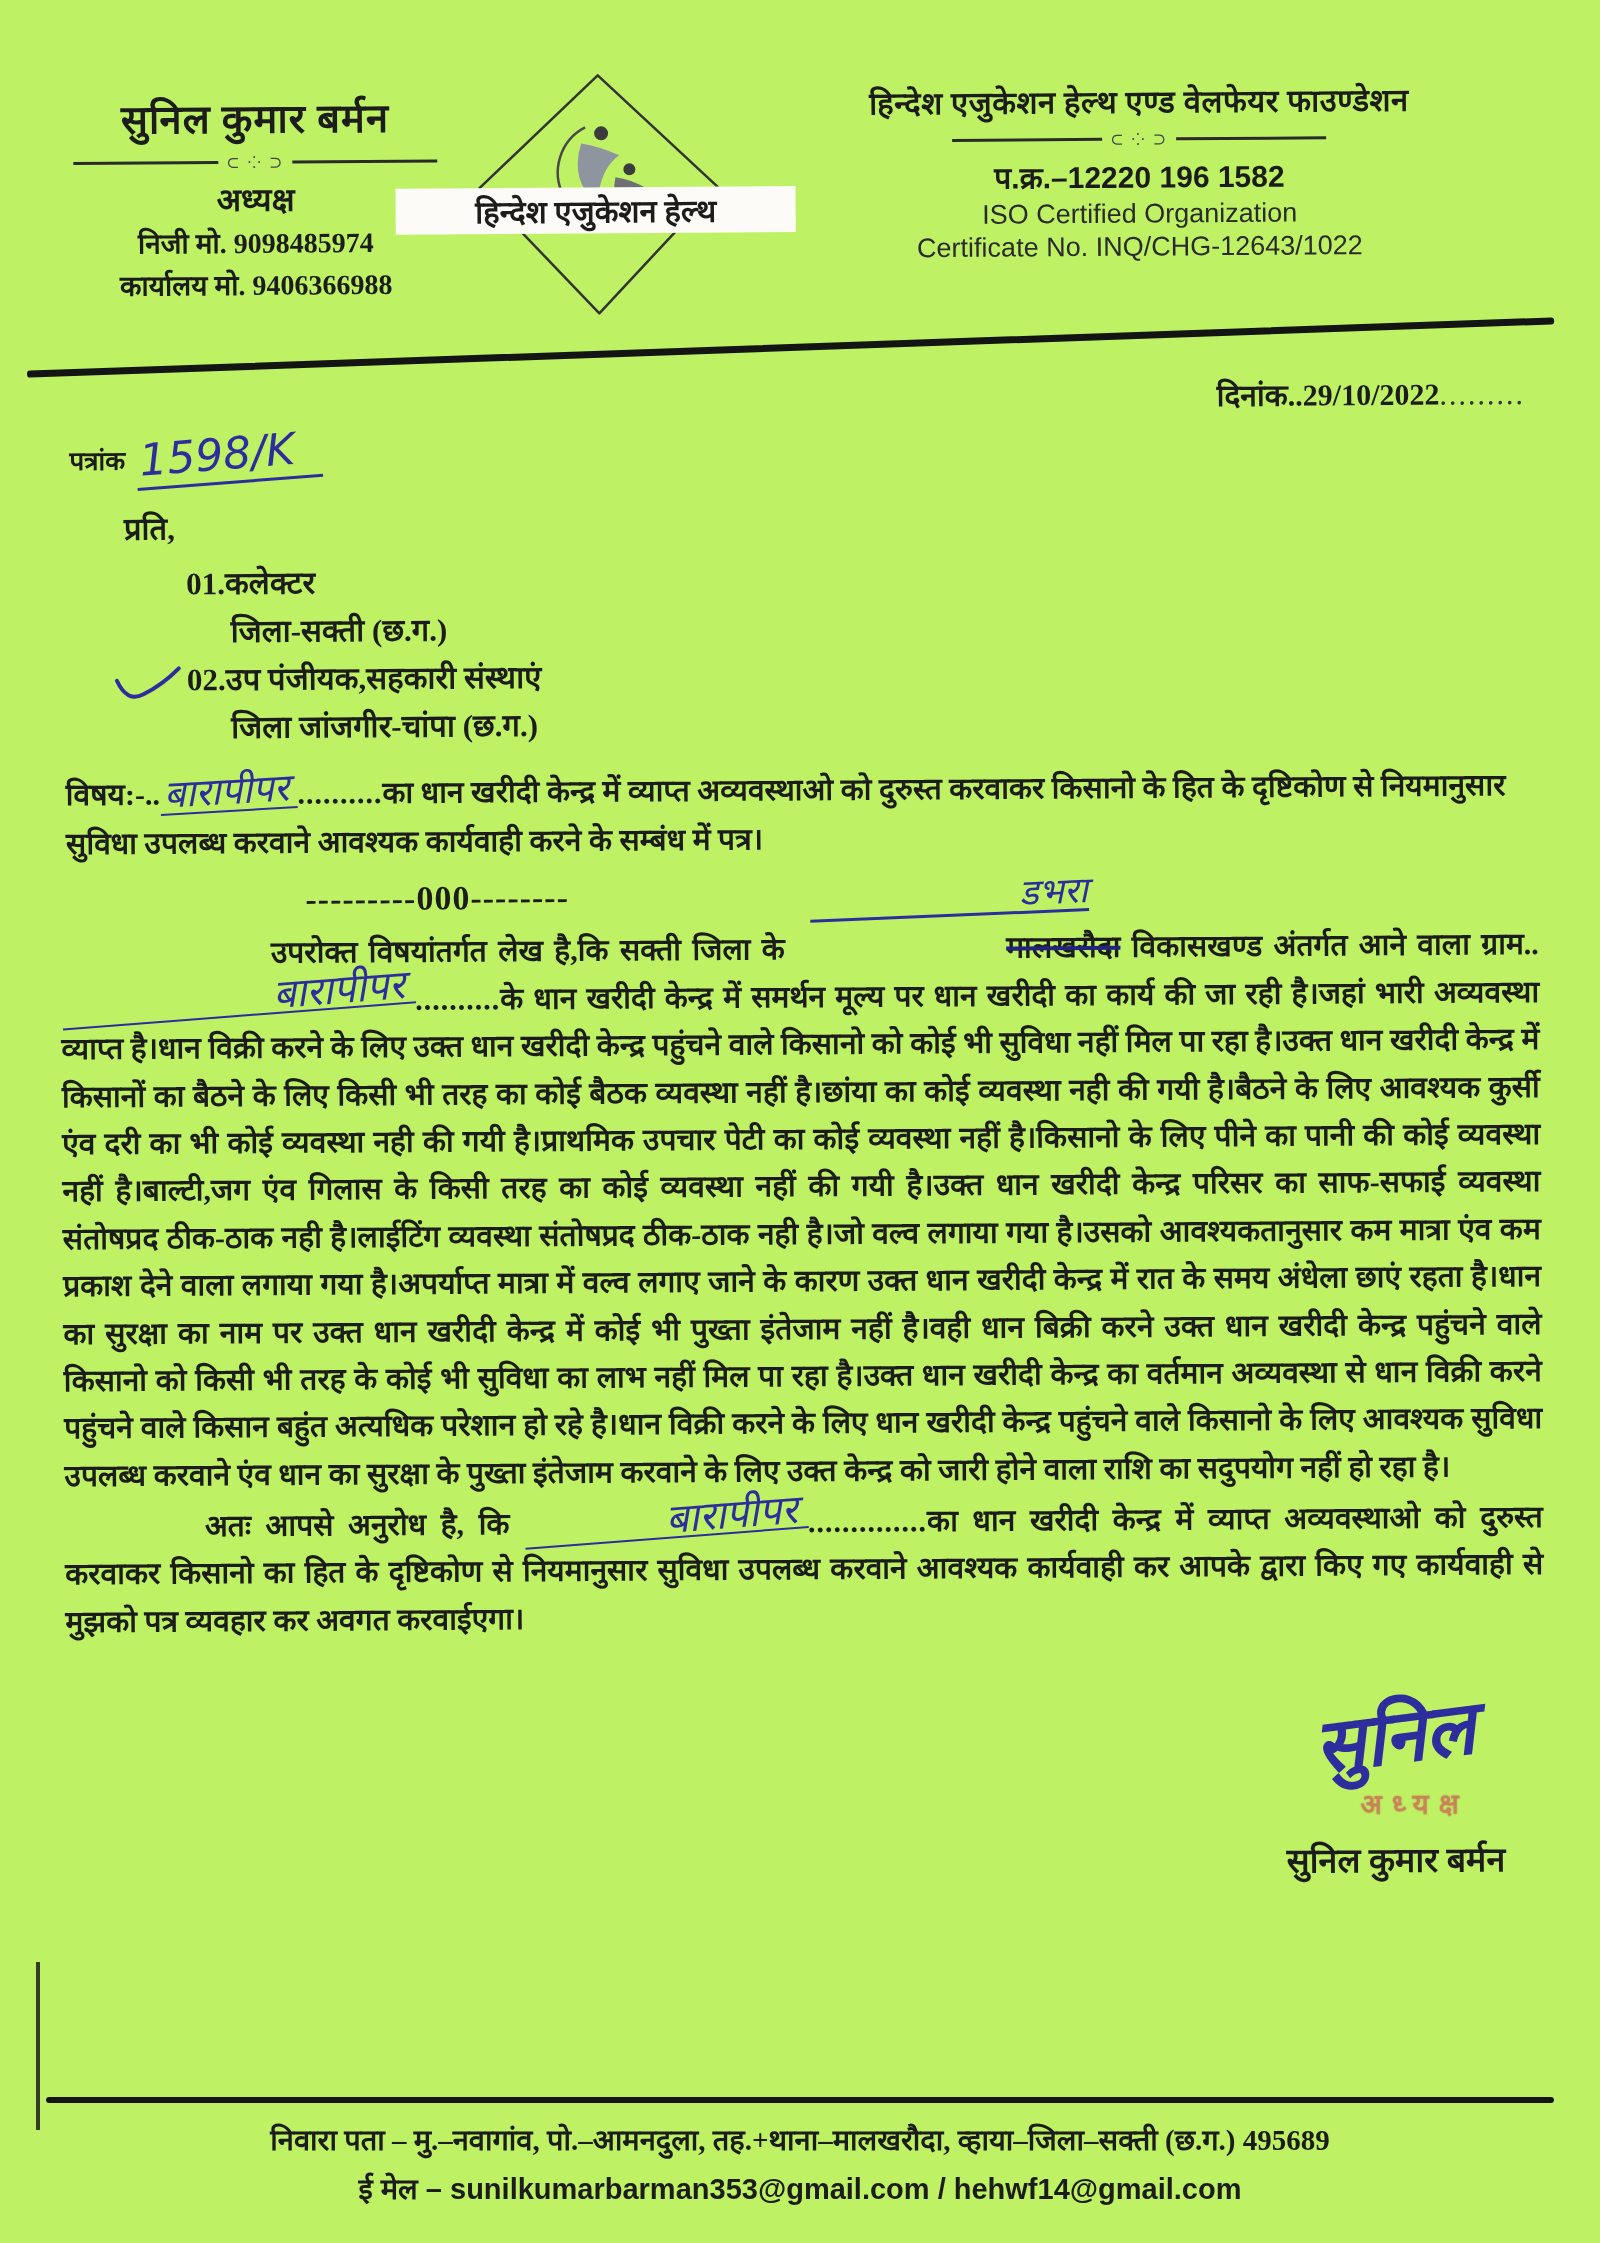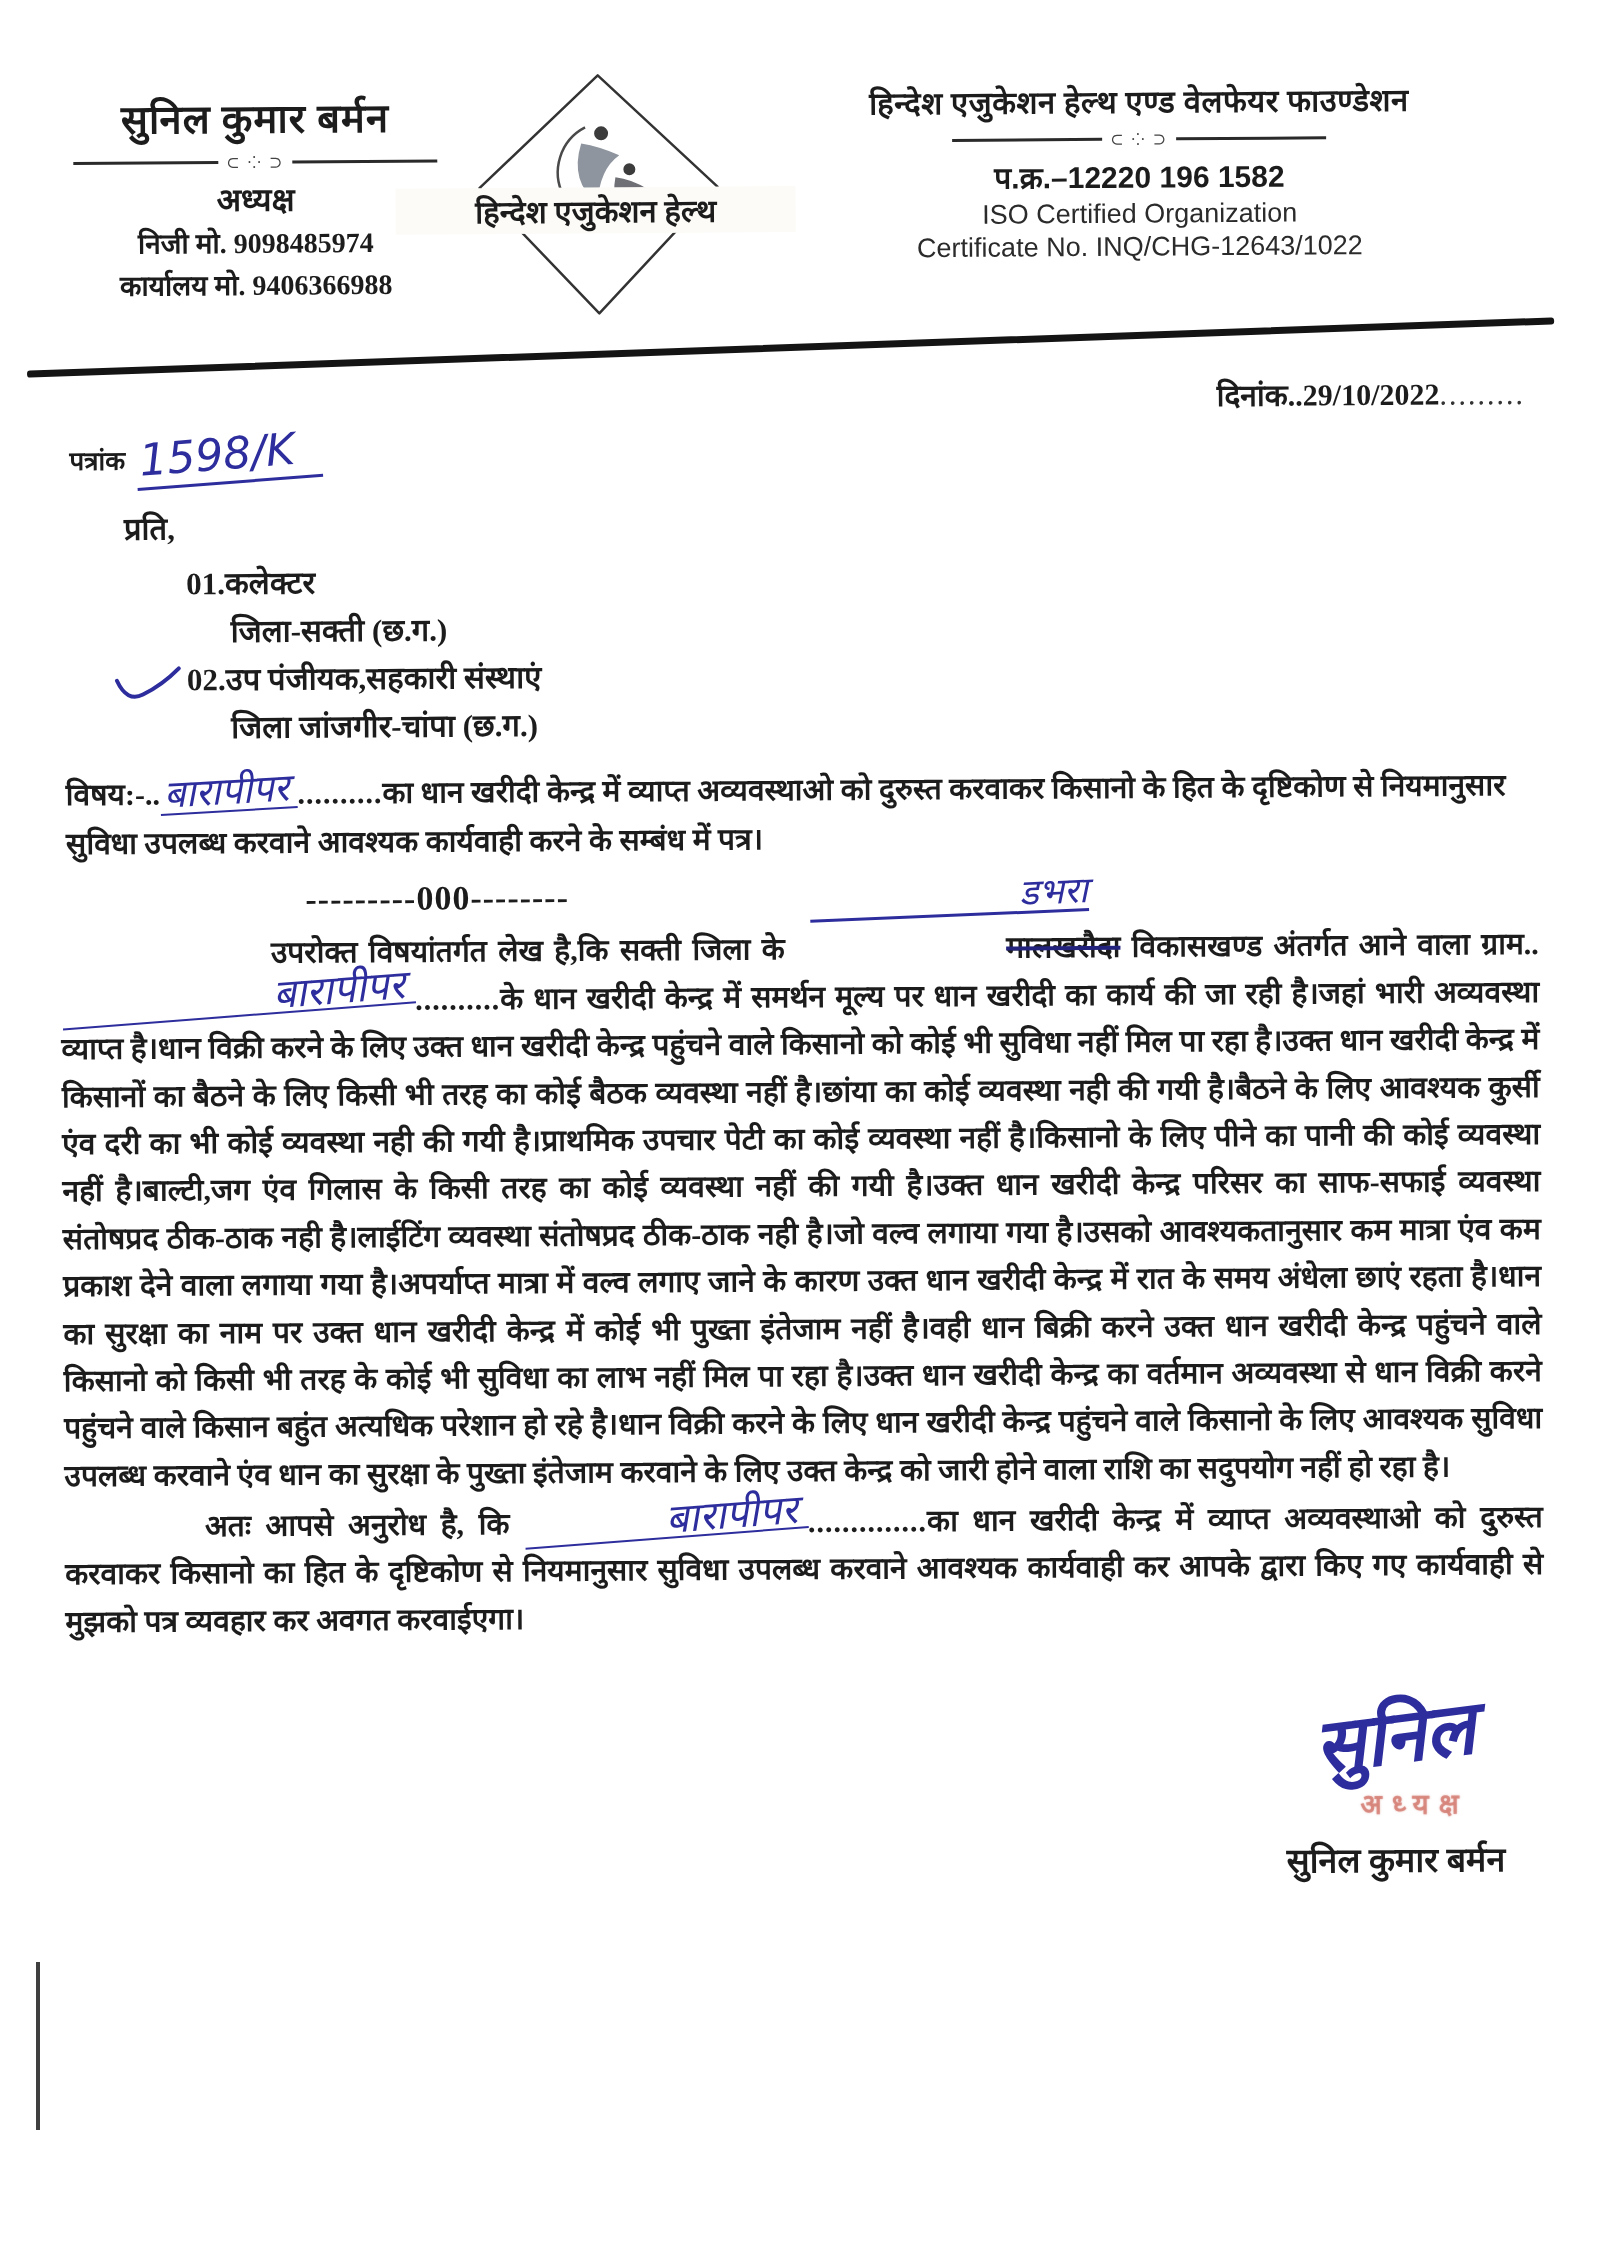--- a/index.html
+++ b/index.html
@@ -1,21 +1,21 @@
 <!DOCTYPE html>
 <html><head>
 <meta charset="utf-8">
 <style>
   * { margin:0; padding:0; box-sizing:border-box; }
   html,body { background:#e8e8e4; }
   .page {
     position:relative;
     width:1600px; height:2243px;
     margin:0 auto;
-    background:#ffffff;
+    background:#bef264;
     color:#1c1c1c;
     font-family:"Liberation Serif","DejaVu Serif",serif;
     overflow:hidden;
   }
   .sheet { position:absolute; inset:0; padding:48px 60px 0 62px; transform:rotate(-0.4deg); }
 
   
   .letterhead { display:flex; align-items:flex-start; margin-top:20px; }
   .lh-left { width:400px; text-align:center; padding-top:18px; }
   .lh-name { font-size:40px; font-weight:bold; letter-spacing:1px; }
@@ -166,15 +166,20 @@
     </p>
 
     <div class="sig-block">
       <div class="hw sig-hw">सुनिल</div>
       <div class="sig-stamp">अध्यक्ष</div>
       <div class="sig-name">सुनिल कुमार बर्मन</div>
     </div>
 
   </div>
 
+  <div class="footer">
+    <div class="footer-rule"></div>
+    <div class="footer-address">निवारा पता – मु.–नवागांव, पो.–आमनदुला, तह.+थाना–मालखरौदा, व्हाया–जिला–सक्ती (छ.ग.) 495689</div>
+    <div class="footer-email">ई मेल – sunilkumarbarman353@gmail.com / hehwf14@gmail.com</div>
+  </div>
 
   <div class="scan-mark"></div>
 </div>
 
 </body></html>

